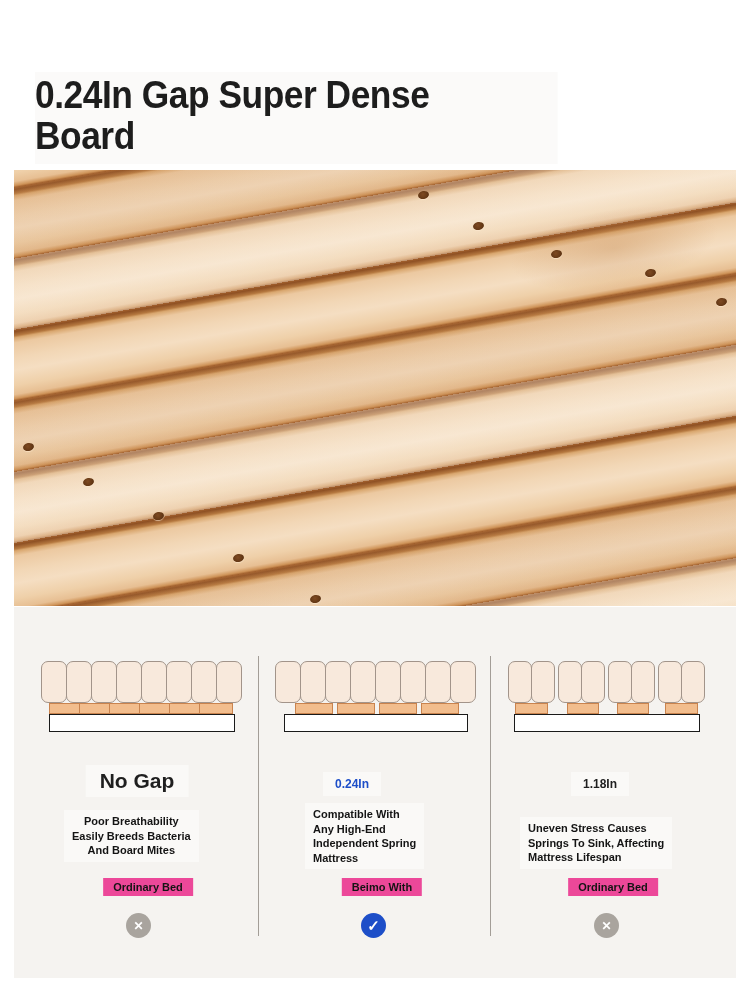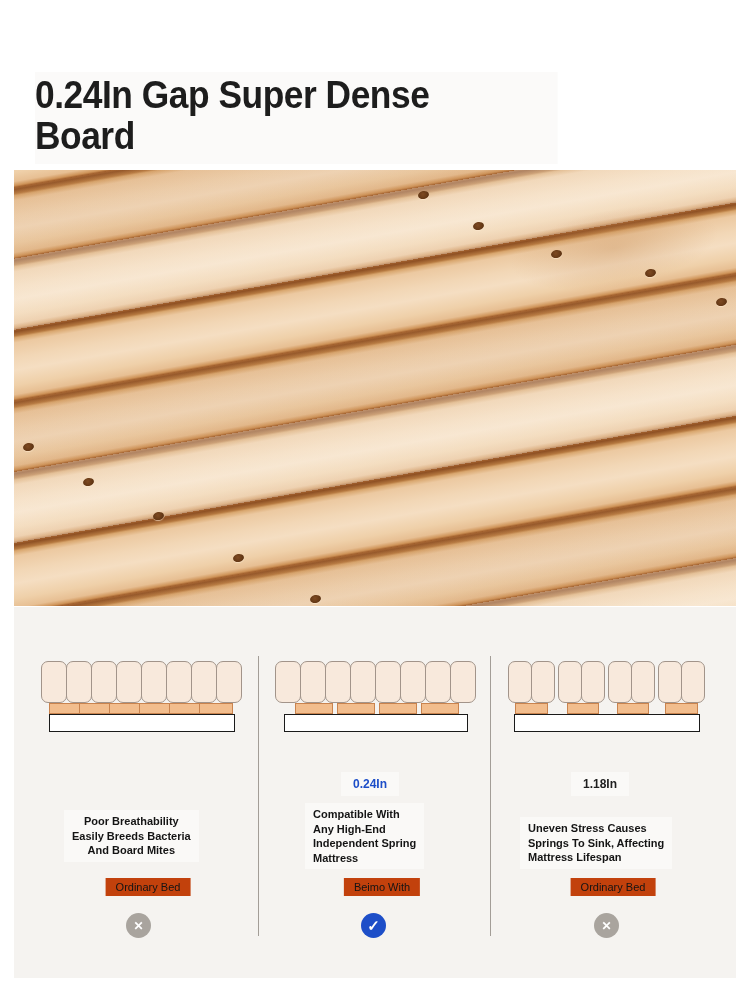--- a/index.html
+++ b/index.html
@@ -79,22 +79,22 @@
   .desc {
     position:absolute; font-size:11px; font-weight:bold; line-height:14.5px;
     color:#141414; background:#faf9f7; padding:4px 8px; white-space:nowrap;
   }
   .desc.c1 { left:50px;  top:203px;text-align:center; }
   .desc.c2 { left:291px; top:196px; }
   .desc.c3 { left:506px; top:210px; }
 
   .brand {
     position:absolute; top:271px; transform:translateX(-50%);
-    font-size:11px; font-weight:normal; color:#141414;
-    background:#c2410c; padding:3px 10px; white-space:nowrap;
+    font-size:11px; font-weight:bold; color:#141414;
+    background:#ec4899; padding:3px 10px; white-space:nowrap;
   }
   .brand.c1 { left:134px; } .brand.c2 { left:368px; } .brand.c3 { left:599px; }
 
   .verdict {
     position:absolute; top:306px; width:25px; height:25px; border-radius:50%;
     display:flex; align-items:center; justify-content:center;
     color:#ffffff; font-weight:bold;
   }
   .verdict.neg { background:var(--neg, #a9a49e); font-size:12px; }
   .verdict.pos { background:var(--accent, #1d4ec8); font-size:15px; }
@@ -167,21 +167,22 @@
         <div class="spring" style="left: 617px; width: 24px;"></div>
         <div class="spring" style="left: 644px; width: 24px;"></div>
         <div class="spring" style="left: 667px; width: 24px;"></div>
         <div class="slat" style="left: 501px; width: 33px;"></div>
         <div class="slat" style="left: 553px; width: 32px;"></div>
         <div class="slat" style="left: 603px; width: 32px;"></div>
         <div class="slat" style="left: 651px; width: 33px;"></div>
         <div class="mbase" style="left: 500px; width: 186px;"></div>
       </div>
 
-    <div class="gap-label accent" style="left:356px">0.24In</div>
+    <div class="gap-label big" style="left:123px">No Gap</div>
+    <div class="gap-label accent" style="left:338px">0.24In</div>
     <div class="gap-label" style="left:586px">1.18In</div>
 
     <div class="desc c1">
       <div>Poor Breathability</div>
       <div>Easily Breeds Bacteria</div>
       <div>And Board Mites</div>
     </div>
     <div class="desc c2">
       <div>Compatible With</div>
       <div>Any High-End</div>

